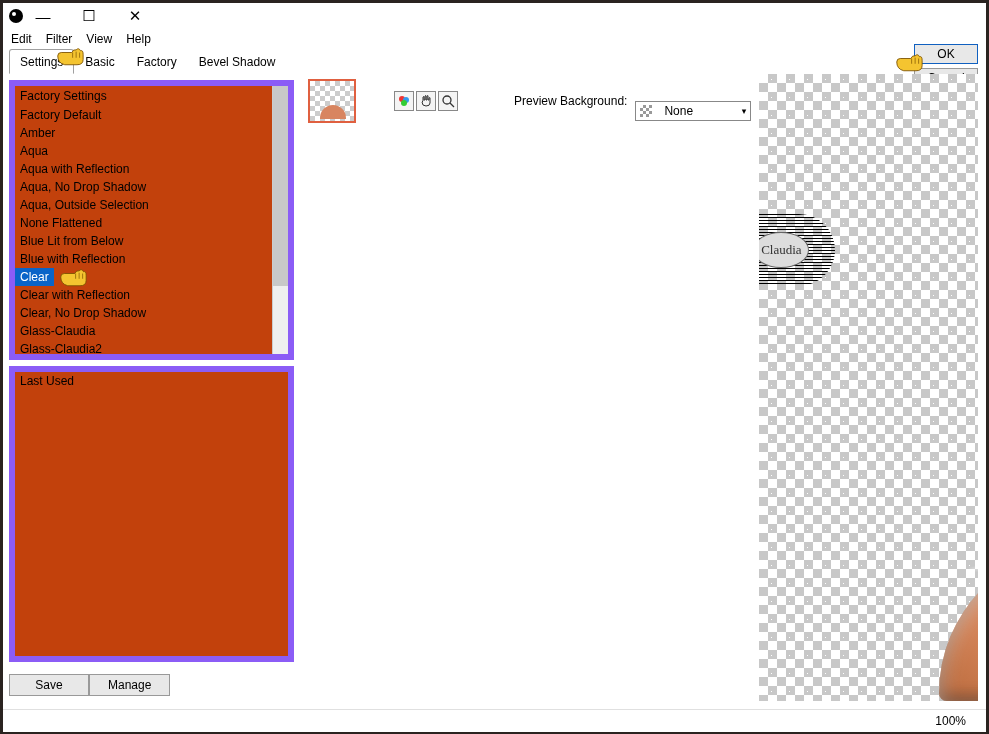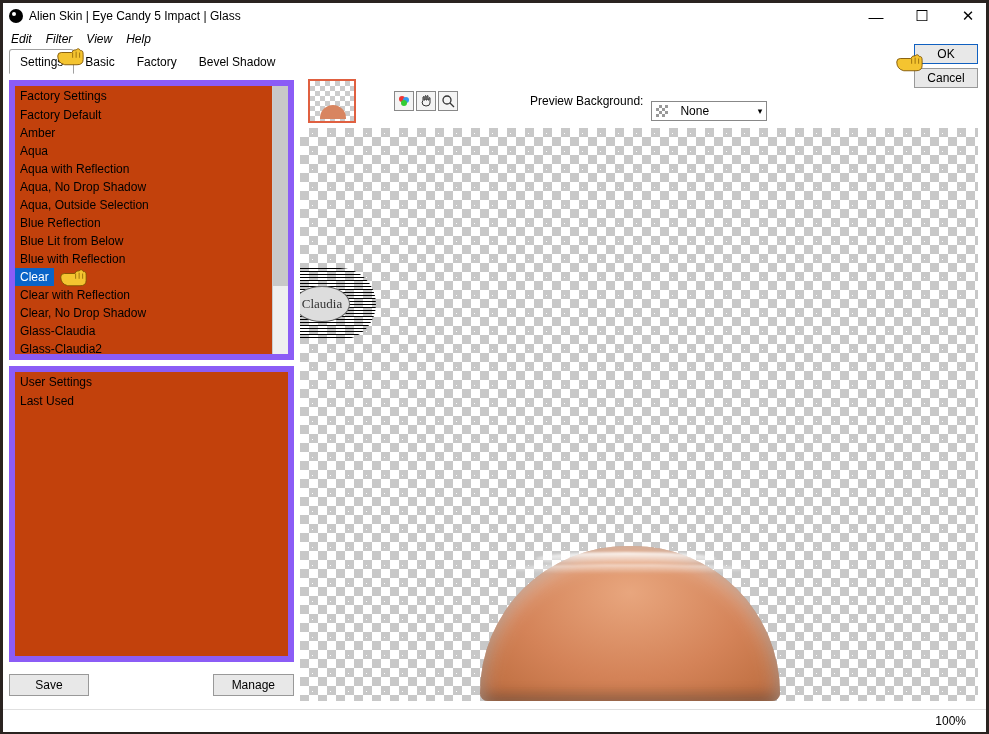--- a/index.html
+++ b/index.html
@@ -4,48 +4,48 @@
 <style>
 * { box-sizing: border-box; margin: 0; padding: 0; font-family: Tahoma, Arial, sans-serif; font-size: 12px; }
 body { background: #fff; border: 3px solid #2a2320; }
 .titlebar { display: flex; align-items: center; height: 26px; padding: 0 4px 0 6px; background: #fff; }
 .titlebar .app-icon { width: 14px; height: 14px; background: #000; border-radius: 50%; margin-right: 6px; position: relative; }
 .titlebar .app-icon::after { content: ""; position: absolute; top: 3px; left: 3px; width: 4px; height: 4px; background: #fff; border-radius: 50%; }
 .titlebar .title { flex: 1; color: #000; font-size: 12px; }
 .titlebar .win-btns { display: flex; gap: 18px; }
 .win-btn { width: 28px; height: 20px; display: flex; align-items: center; justify-content: center; font-size: 15px; font-family: Arial; cursor: default; }
 .menubar { display: flex; gap: 14px; padding: 3px 8px; background: #fff; }
-.menubar span { cursor: default; font-style: italic; }
+.menubar span { cursor: default; }
 .tabs { display: flex; padding: 0 6px; background: #fff; }
 .tabs .tab { padding: 5px 10px 4px; cursor: default; border: 1px solid transparent; }
 .tabs .tab.active { background: #fff; border: 1px solid #a0a0a0; border-bottom: 1px solid #fff; border-radius: 3px 3px 0 0; }
 .hand-cursor { position: absolute; width: 28px; height: 22px; }
 .hand-cursor svg { width: 100%; height: 100%; }
 .main { display: flex; height: 635px; }
 .left { width: 297px; padding: 6px; display: flex; flex-direction: column; gap: 6px; }
 .listbox { border: 6px solid #8b5cf6; background: #c2410c; position: relative; display: flex; }
 .list-content { flex: 1; overflow: hidden; }
 .list-content .hdr { padding: 3px 5px; font-weight: normal; }
 .list-content .item { padding: 2px 5px; cursor: default; }
 .list-content .item.sel { background: #0a64c8; color: #fff; display: inline-block; }
 .scrollbar { width: 16px; background: #efefef; border-left: 1px solid #ccc; position: relative; }
 .scrollbar .thumb { position: absolute; left: 0; right: 0; background: #c8c8c8; }
 .box1 { height: 280px; }
 .box1 .thumb { top: 0; height: 200px; }
 .box2 { height: 296px; }
-.bot-btns { display: flex; justify-content: space-between; padding: 6px 0; }
+.bot-btns { display: flex; justify-content: flex-start; padding: 6px 0; }
 .btn { min-width: 80px; padding: 3px 18px; background: #e8e8e8; border: 1px solid #999; text-align: center; cursor: default; }
-.right { flex: 1; position: relative; display: flex; flex-direction: column; }
+.right { flex: 1; position: relative; display: flex; flex-direction: row; }
 .topstrip { height: 54px; display: flex; align-items: center; padding: 4px 8px; gap: 8px; background: #fff; }
 .thumb-box { width: 48px; height: 44px; border: 2px solid #e06040; background-image: linear-gradient(45deg,#ccc 25%,transparent 25%),linear-gradient(-45deg,#ccc 25%,transparent 25%),linear-gradient(45deg,transparent 75%,#ccc 75%),linear-gradient(-45deg,transparent 75%,#ccc 75%); background-size: 10px 10px; background-position: 0 0,0 5px,5px -5px,-5px 0; position: relative; }
 .thumb-box .mini { position: absolute; bottom: 2px; left: 10px; width: 26px; height: 14px; background: #d88560; border-radius: 14px 14px 0 0; }
 .tool-icons { display: flex; gap: 2px; margin-left: 30px; }
 .tool-icon { width: 20px; height: 20px; border: 1px solid #888; background: #f4f4f4; display: flex; align-items: center; justify-content: center; font-size: 11px; }
 .tool-icon svg { width: 14px; height: 14px; }
-.pbg-label { margin-left: 64px; }
+.pbg-label { margin-left: 48px; }
 .pbg-select { width: 116px; height: 20px; border: 1px solid #888; background: #fff; display: flex; align-items: center; padding: 0 4px; gap: 12px; position: relative; margin-top: 20px; }
 .pbg-select .sw { width: 12px; height: 12px; background-image: linear-gradient(45deg,#999 25%,transparent 25%),linear-gradient(-45deg,#999 25%,transparent 25%),linear-gradient(45deg,transparent 75%,#999 75%),linear-gradient(-45deg,transparent 75%,#999 75%); background-size: 6px 6px; background-position: 0 0,0 3px,3px -3px,-3px 0; }
 .pbg-select .ar { margin-left: auto; font-size: 9px; }
 .action-btns { position: absolute; top: -30px; right: 8px; display: flex; flex-direction: column; gap: 4px; }
 .act-btn { width: 64px; padding: 2px 0; border: 1px solid #999; background: #e8e8e8; text-align: center; cursor: default; }
 .act-btn.primary { border: 1px solid #1060c0; }
 .preview { flex: 1; margin: 0 8px 8px 0; background-image: linear-gradient(45deg,#c8c8c8 25%,transparent 25%),linear-gradient(-45deg,#c8c8c8 25%,transparent 25%),linear-gradient(45deg,transparent 75%,#c8c8c8 75%),linear-gradient(-45deg,transparent 75%,#c8c8c8 75%); background-size: 18px 18px; background-position: 0 0,0 9px,9px -9px,-9px 0; background-color: #fff; position: relative; overflow: hidden; }
 .watermark { position: absolute; top: 140px; left: -36px; width: 112px; height: 72px; }
 .watermark .stripes { position: absolute; inset: 0; background: repeating-linear-gradient(#000 0 1px, transparent 1px 3px); border-radius: 0 36px 36px 0; }
 .watermark .badge { position: absolute; top: 18px; left: 30px; width: 56px; height: 36px; background: #ddd; border: 1px solid #666; border-radius: 50%; display: flex; align-items: center; justify-content: center; font-family: cursive; font-size: 13px; color: #333; }
@@ -55,21 +55,20 @@
 .statusbar { height: 23px; display: flex; justify-content: flex-end; align-items: center; padding: 0 20px; background: #fff; border-top: 1px solid #e0e0e0; }
 .pos-hand1 { top: 45px; left: 56px; z-index: 5; }
 .pos-hand2 { top: 261px; left: 58px; z-index: 5; }
 .pos-hand3 { top: 51px; left: 895px; z-index: 5; }
 </style>
 </head>
 <body>
 
 <div class="titlebar">
   <span class="app-icon"></span>
-  <span class="title">Alien Skin | Eye Candy 5 Impact | Glass</span>
   <div class="win-btns">
     <span class="win-btn">—</span>
     <span class="win-btn">☐</span>
     <span class="win-btn">✕</span>
   </div>
 </div>
 
 <div class="menubar">
   <span>Edit</span>
   <span>Filter</span>
@@ -102,21 +101,21 @@
 
     <div class="listbox box1">
       <div class="list-content">
         <div class="hdr">Factory Settings</div>
         <div class="item">Factory Default</div>
         <div class="item">Amber</div>
         <div class="item">Aqua</div>
         <div class="item">Aqua with Reflection</div>
         <div class="item">Aqua, No Drop Shadow</div>
         <div class="item">Aqua, Outside Selection</div>
-        <div class="item">Blue Reflection</div>
+        <div class="item">None Flattened</div>
         <div class="item">Blue Lit from Below</div>
         <div class="item">Blue with Reflection</div>
         <div><span class="item sel">Clear</span></div>
         <div class="item">Clear with Reflection</div>
         <div class="item">Clear, No Drop Shadow</div>
         <div class="item">Glass-Claudia</div>
         <div class="item">Glass-Claudia2</div>
         <div class="item">Glass-Claudia3</div>
       </div>
       <div class="scrollbar">
@@ -125,21 +124,20 @@
       <div class="hand-cursor pos-hand2" style="position:absolute; top:180px; left:44px;">
         <svg viewBox="0 0 32 24">
             <path d="M2 12 Q2 8 6 8 L18 8 Q20 4 23 5 Q26 2 28 6 Q31 5 31 10 L31 16 Q31 22 24 22 L10 22 Q2 20 2 12 Z" fill="#f4c430" stroke="#7a5000" stroke-width="1"></path>
             <path d="M19 8 L19 14 M23 7 L23 14 M27 8 L27 14" stroke="#7a5000" stroke-width="0.8" fill="none"></path>
           </svg>
       </div>
     </div>
 
     <div class="listbox box2">
       <div class="list-content">
-        <div class="hdr">User Settings</div>
         <div class="item">Last Used</div>
       </div>
     </div>
 
     <div class="bot-btns">
       <span class="btn">Save</span>
       <span class="btn">Manage</span>
     </div>
   </div>
 

